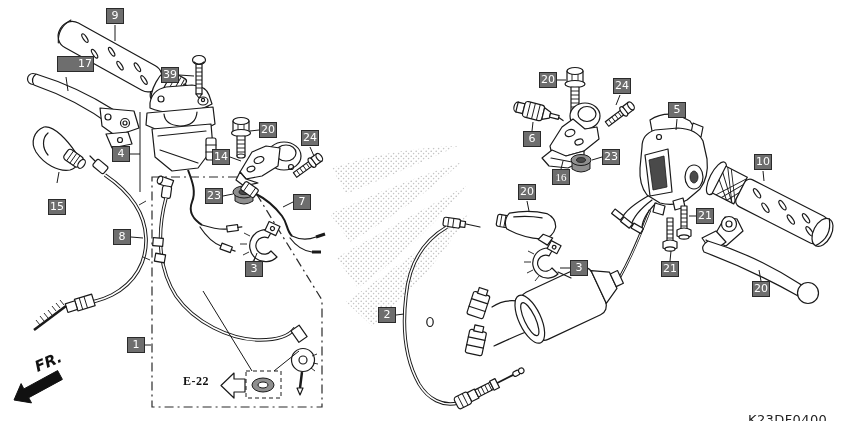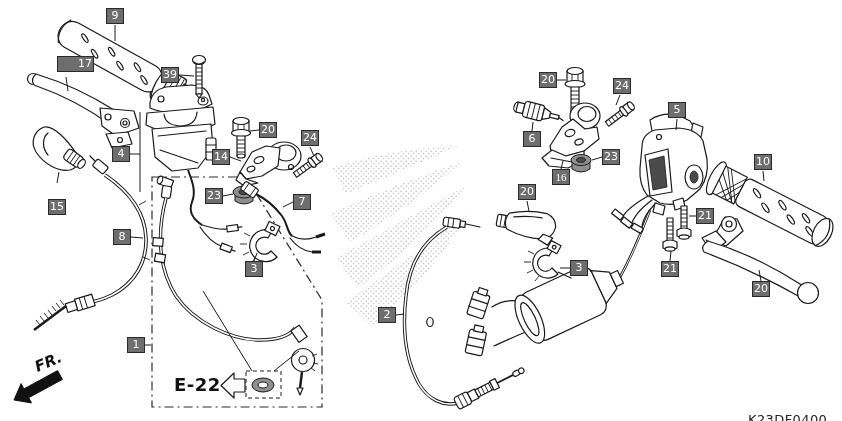--- a/index.html
+++ b/index.html
@@ -10,21 +10,21 @@
   .fw{fill:#ffffff;stroke:#1a1a1a;stroke-width:1.2;stroke-linejoin:round;}
   .fg{fill:#8f8f8f;stroke:#1a1a1a;stroke-width:1;}
   .fd{fill:#4a4a4a;stroke:#1a1a1a;stroke-width:.8;}
   .tick{fill:none;stroke:#1a1a1a;stroke-width:.9;}
   .hair{fill:none;stroke:#1a1a1a;stroke-width:1;}
   .callout{position:absolute;min-width:18px;height:16px;padding:0 1px;box-sizing:border-box;
            background:var(--label-bg,#6e6e6e);border:1px solid var(--label-border,#2a2a2a);
            color:var(--label-text,#fff);font-size:11px;line-height:14px;text-align:center;
            cursor:pointer;user-select:none;}
   .diagram-text{position:absolute;color:#111;white-space:nowrap;}
-  #e22-label{left:174px;top:374px;font-size:18px;font-weight:bold;letter-spacing:.5px;cursor:pointer;}
+  #e22-label{left:183px;top:374px;font-size:12px;font-weight:bold;letter-spacing:.5px;cursor:pointer;font-family:Liberation Serif, serif;}
   #fr-label{left:32px;top:359px;font-size:15px;font-weight:bold;font-style:italic;
             transform:rotate(-23deg);transform-origin:left top;}
   #code-label{left:748px;top:396px;font-size:13px;letter-spacing:.4px;color:#222;margin-top:16px;}
 </style>
 </head>
 <body>
 
 <div id="stage" style="--label-bg: #6e6e6e; --label-border: #2a2a2a; --label-text: #ffffff;">
 <svg width="842" height="421" viewBox="0 0 842 421">
   <defs>

